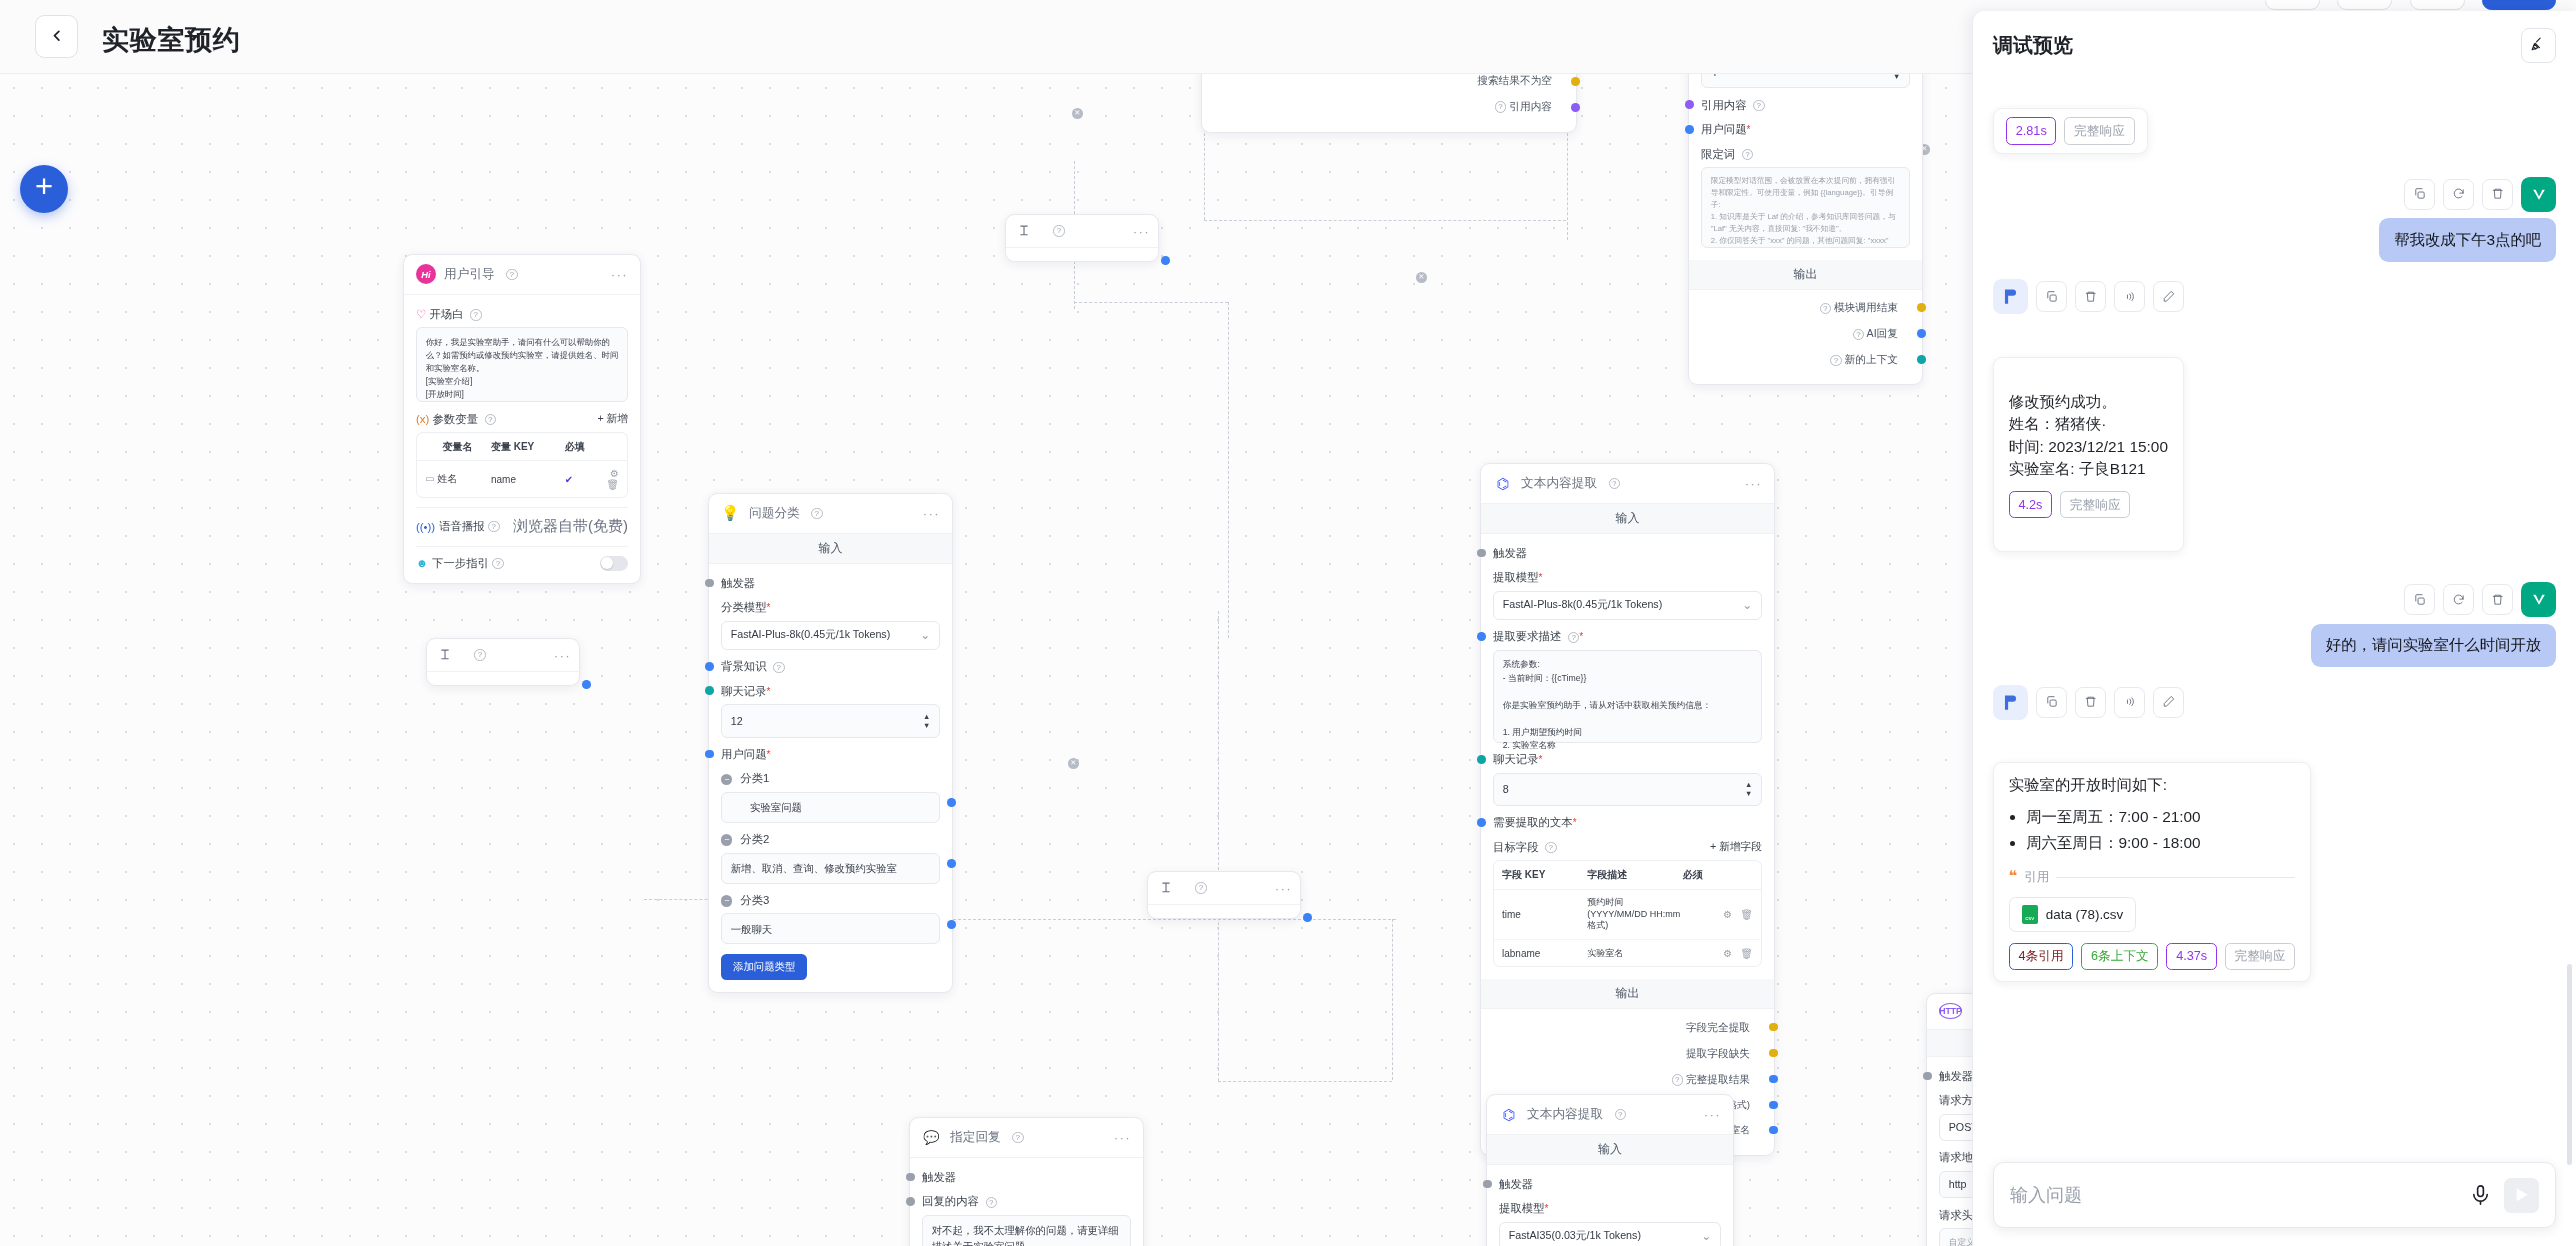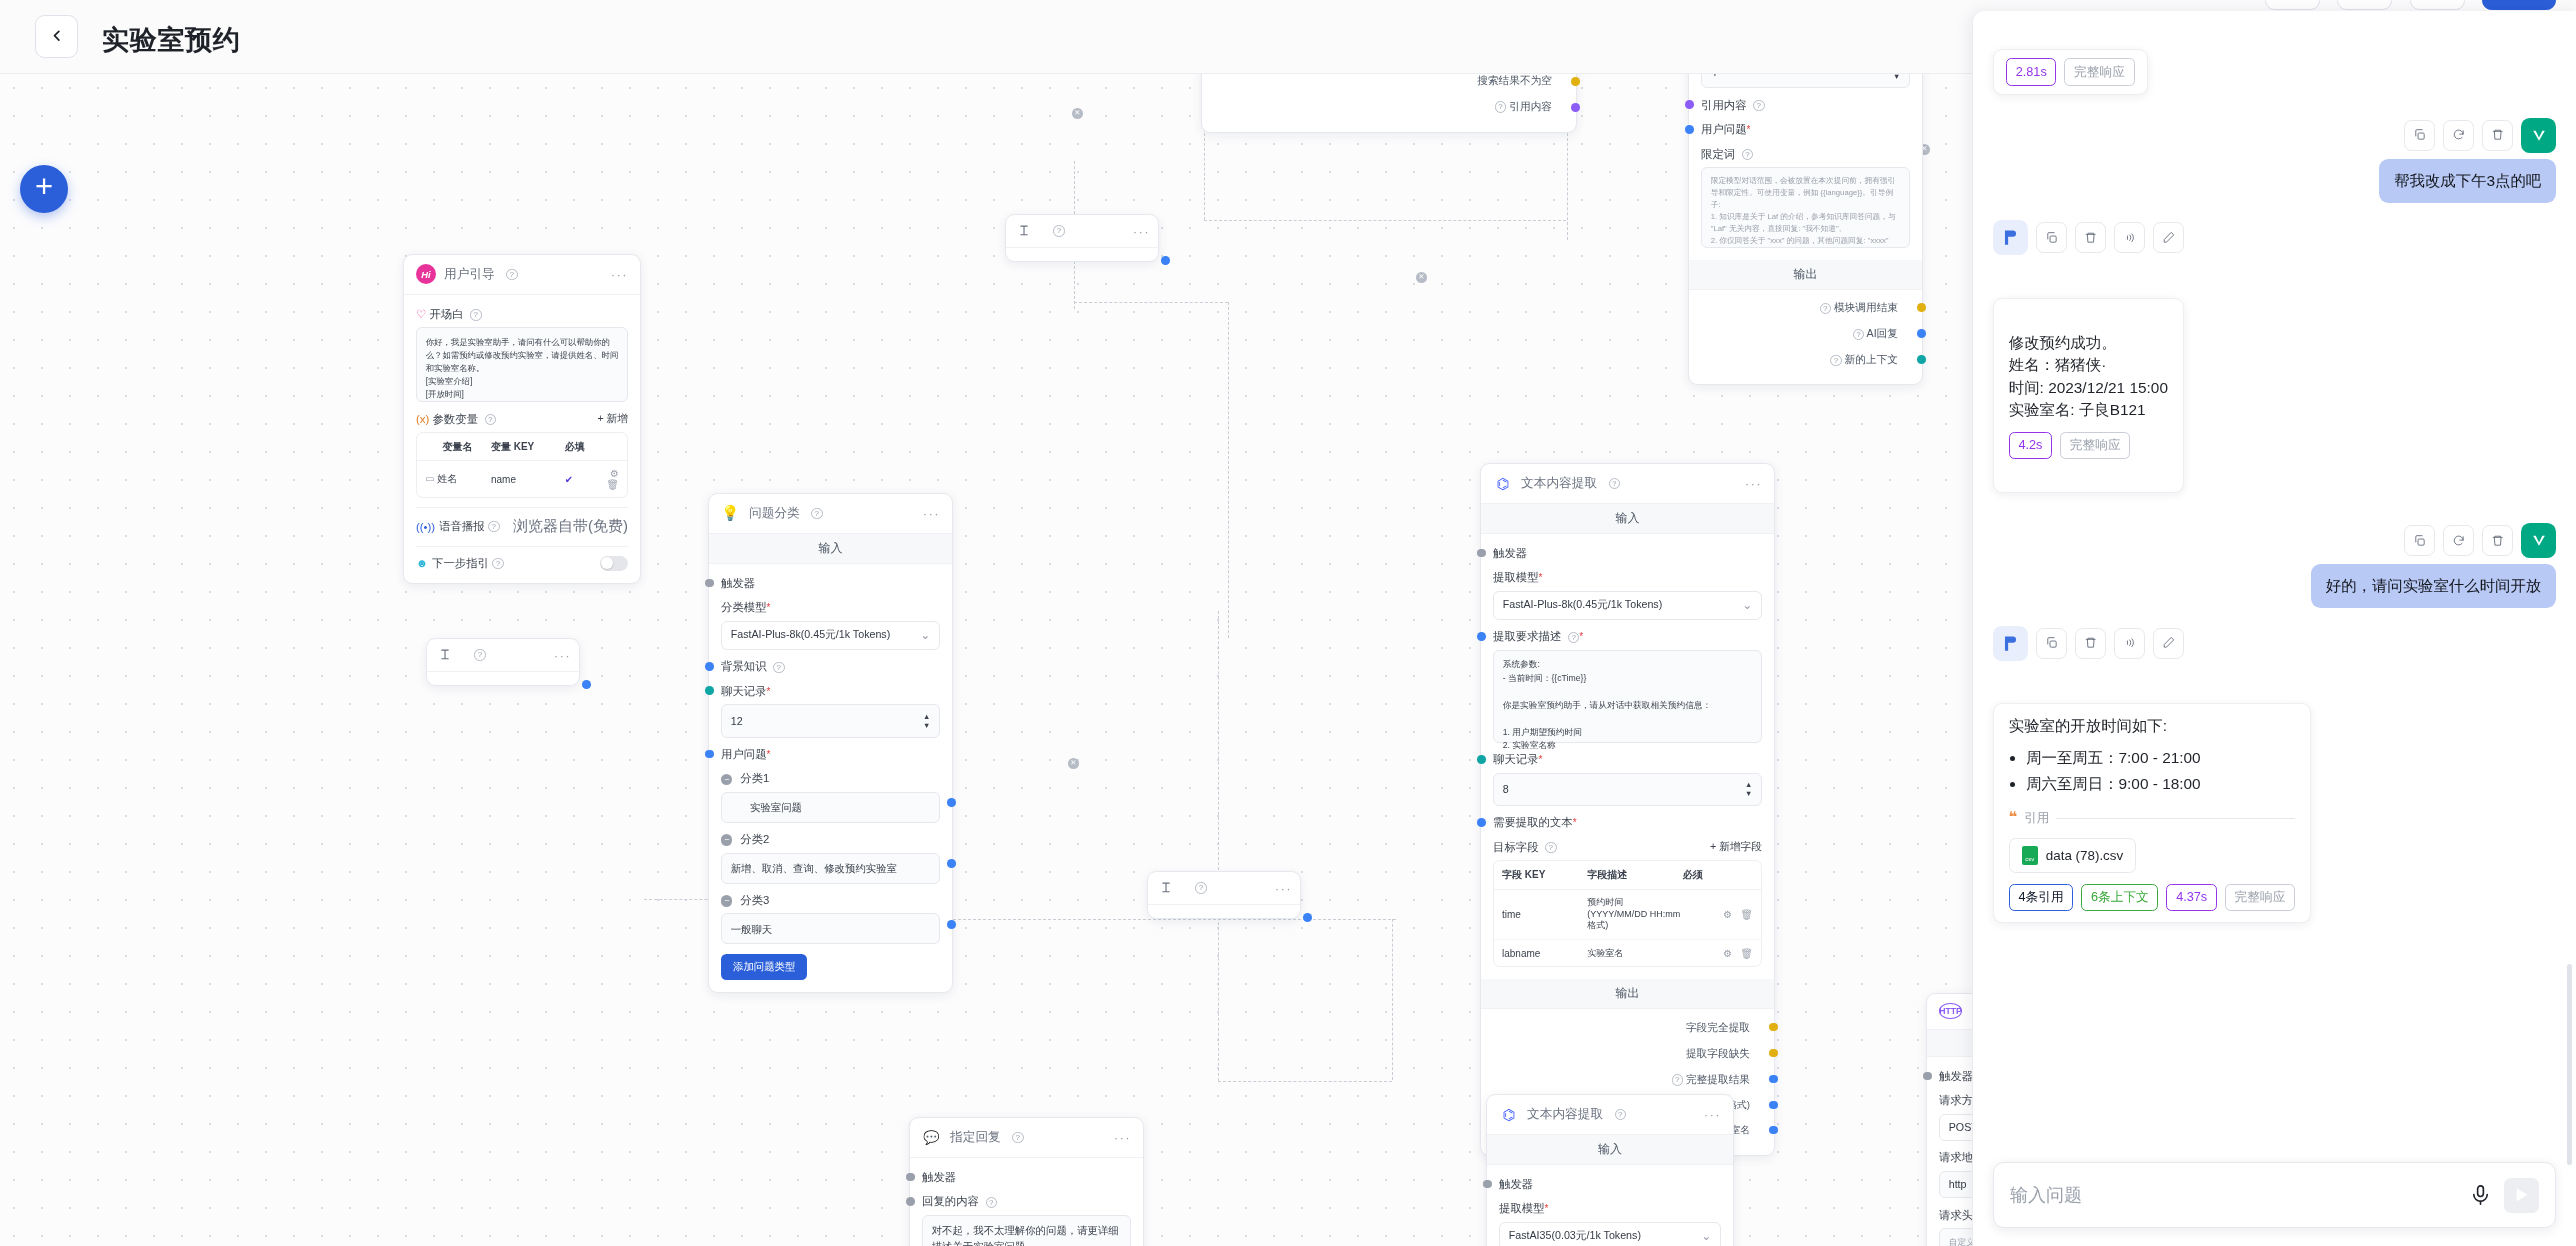--- a/index.html
+++ b/index.html
@@ -120,21 +120,21 @@
   .bubble.bot li { margin:4px 0; }
   .cite-head { display:flex; align-items:center; gap:6.7px; margin-top:12px; color:#9aa0ab; font-size:12.7px; }
   .cite-head .bar { flex:1; height:0.7px; background:#e6e8ed; }
   .quote-mark { color:#f0883e; font-size:14.8px; font-weight:700; }
   .cite-file { display:inline-flex; align-items:center; gap:8px; border:0.7px solid #e6e8ed;
     border-radius:6.7px; padding:6.7px 12px; margin-top:9.4px; font-size:13.4px; color:#1f2329; }
   .csv-ico { width:16px; height:19px; background:#18a957; border-radius:2px; color:#fff;
     font-size:6px; display:flex; align-items:flex-end; justify-content:center; padding-bottom:1.3px; }
   .badges { display:flex; gap:8px; margin-top:10.7px; flex-wrap:wrap; }
   .badge { border:0.7px solid; border-radius:5.4px; padding:3.4px 8.7px; font-size:12.7px; }
-  .b-blue { color:#0f172a; border-color:#2b5fd9; }
+  .b-blue { color:#7f1d1d; border-color:#2b5fd9; }
   .b-green { color:#3aa93a; border-color:#3aa93a; }
   .b-purple { color:#9333ea; border-color:#9333ea; }
   .b-gray { color:#9aa0ab; border-color:#c9ced6; }
   .composer { margin:0 20px 17.4px; border:0.7px solid #e6e8ed; border-radius:10.7px; background:#fff;
     box-shadow:0 2.7px 12px rgba(20,30,60,.08); display:flex; align-items:center; padding:14.8px 16px; gap:12px; }
   .composer input { flex:1; border:none; outline:none; font-size:18px; color:#ec4899;
     font-family:Liberation Serif, serif; background:transparent; }
   .composer input::placeholder { color:#9aa0ab; }
   .mic { width:23px; height:23px; color:#1f2329; }
   .send { width:35px; height:35px; background:#eceef1; border-radius:6.7px; display:flex;
@@ -561,20 +561,33 @@
         <div class="row-lbl">请求头</div>
         <div class="ta" style="height:67px; font-size:8.7px; color:#9aa0ab;">自定义请求头，请严格填入JSON字符串。
 1. 确保最后一个属性没有逗号
 2. 确保 key 包含双引号</div>
       </div>
     </div>
 
   </div>
 
   <div class="debug">
+    <div class="debug-head">
+      <h2>调试预览</h2>
+      <div class="clear-btn">
+        <span>
+          <svg width="17.4" height="17.4" viewBox="0 0 24 24" fill="none" stroke="#1f2329" stroke-width="1.6" stroke-linecap="round" stroke-linejoin="round">
+            <path d="M14 3 L9 8"></path>
+              <path d="M7 10 L13 16"></path>
+            <path d="M6 11 L3 19 L11 16 Z"></path>
+              <path d="M5 15 L8 18"></path>
+          </svg>
+        </span>
+      </div>
+    </div>
 
     <div class="chat">
 
       
       <div class="bubble bot" style="margin-bottom:23px; padding:8px 12px;">
         <div class="badges" style="margin-top:0;">
           <span class="badge b-purple">2.81s</span>
           <span class="badge b-gray">完整响应</span>
         </div>
       </div>

